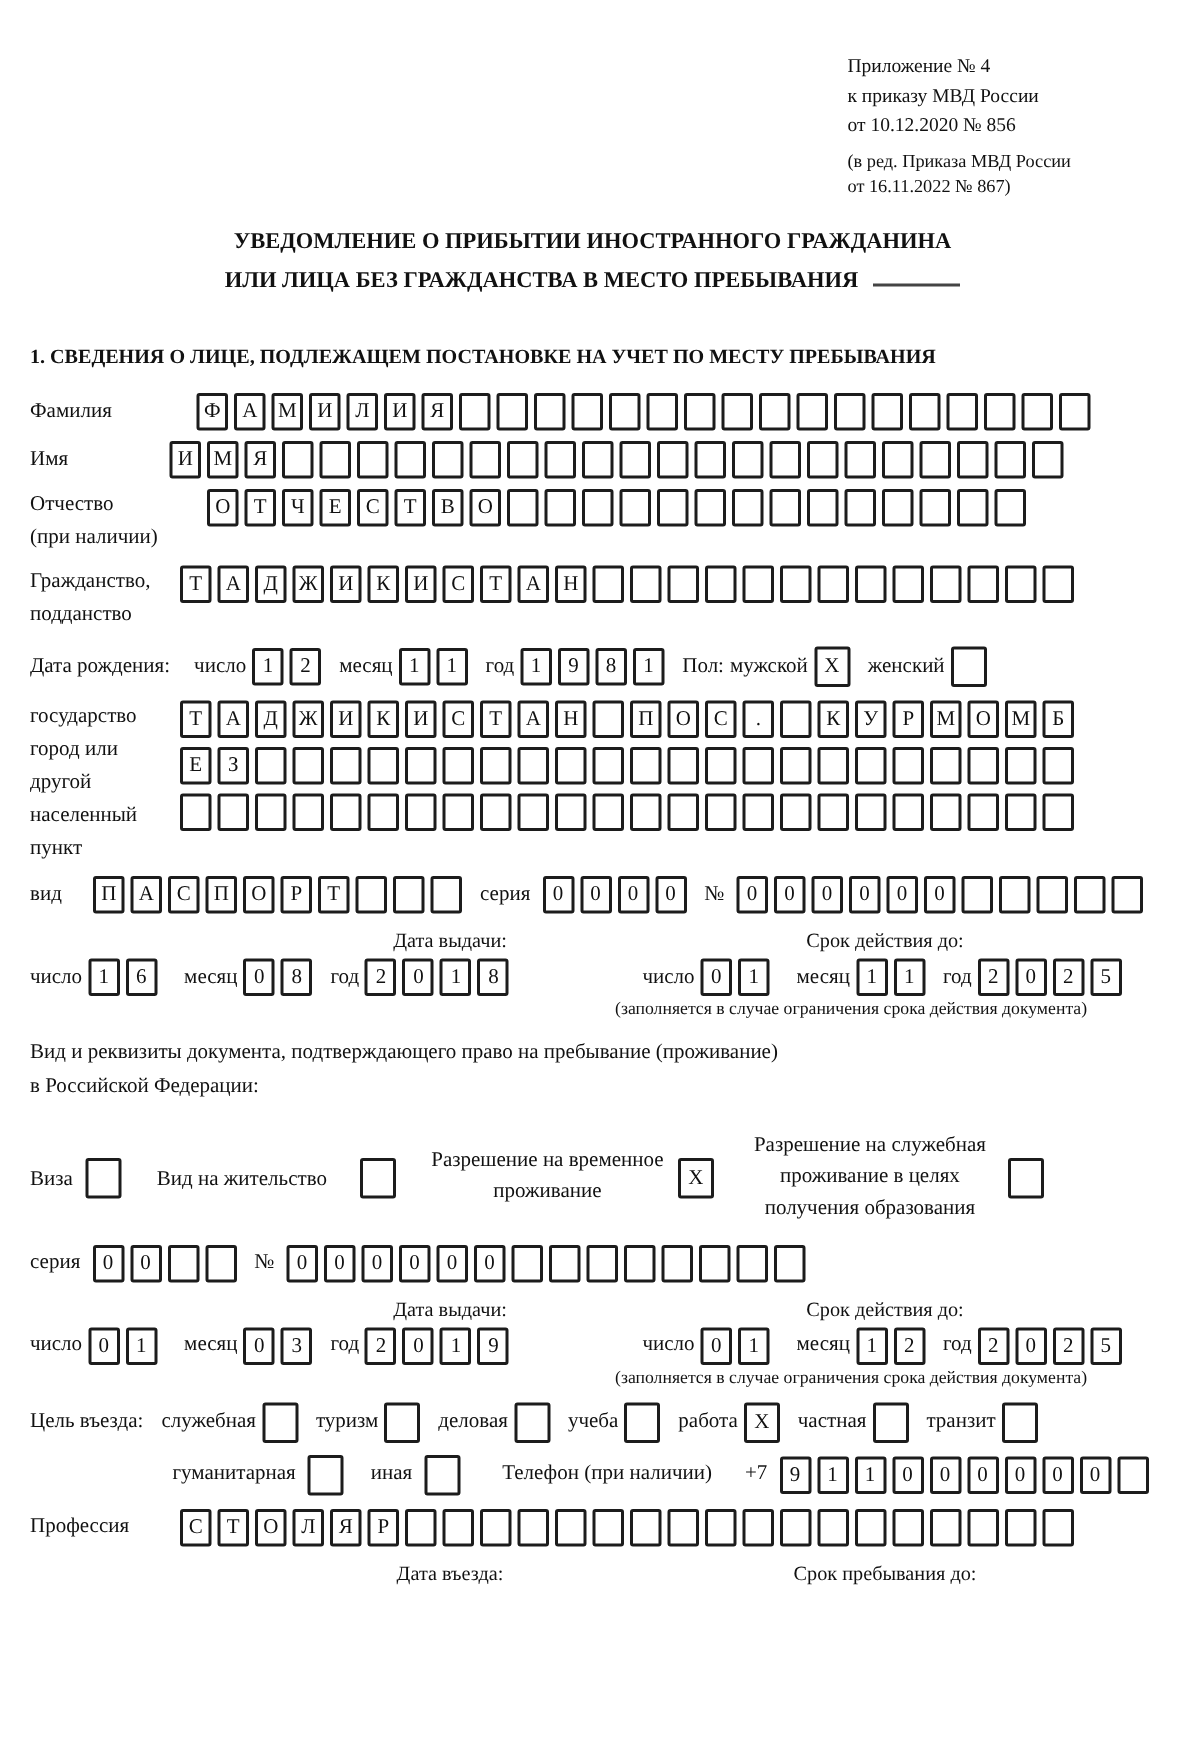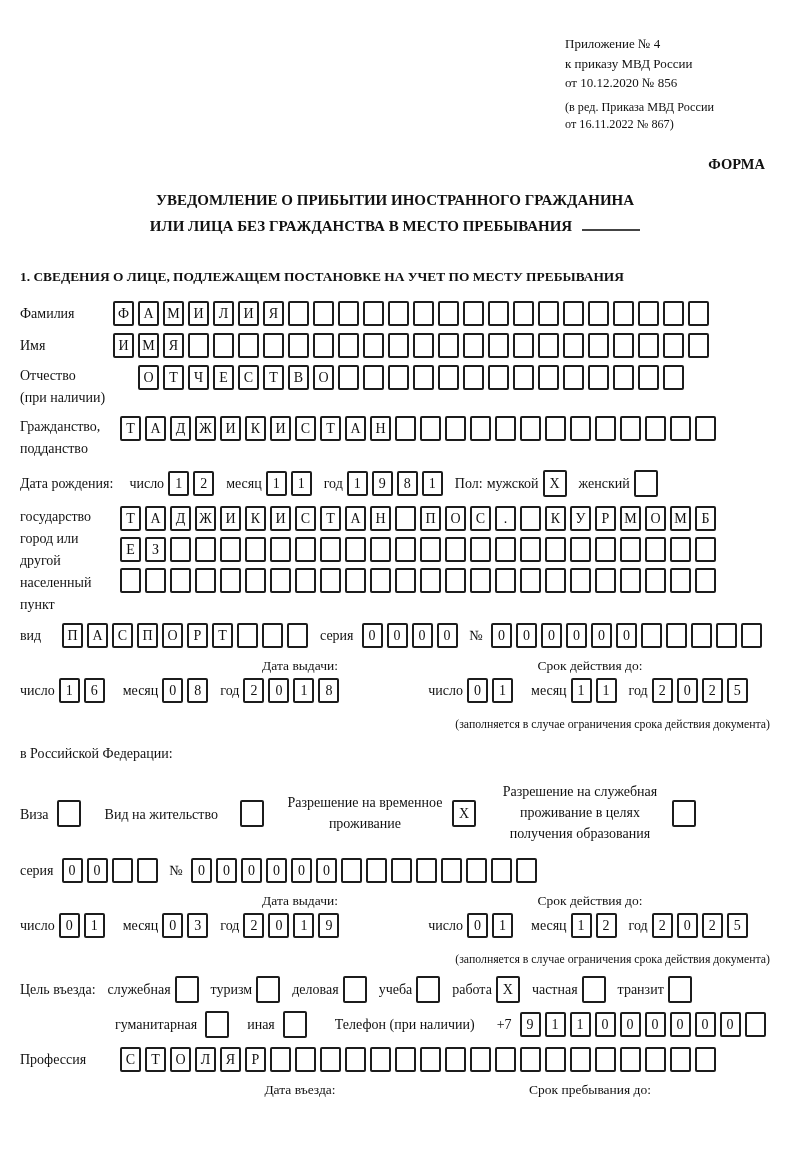--- a/index.html
+++ b/index.html
@@ -37,51 +37,50 @@
 
   .doc-heading{text-align:center;font-weight:bold;font-size:13.5px;margin-top:12px;}
 
   
   .datepair{display:flex;margin-top:10px;font-size:14px;}
   .dp-left{flex:0 0 390px;}
   .dp-right{flex:1 1 auto;}
   .dp-head-l{padding-left:170px;font-size:13.5px;text-align:center;}
   .dp-head-r{text-align:center;font-size:13.5px;}
   .dp-row{display:flex;align-items:center;margin-top:4px;}
-  .dp-note{font-size:11.8px;text-align:right;margin-top:14px;}
+  .dp-note{font-size:11.8px;text-align:left;margin-top:1px;}
 
   .intro{font-size:14px;margin-top:10px;line-height:1.65;}
   .optrow{display:flex;align-items:center;margin-top:16px;font-size:14px;}
   .optlbl{margin-top:5px;}
   .optwrap{width:162px;text-align:center;line-height:1.5;}
   .optwrap2{width:172px;text-align:center;line-height:1.5;}
   .optbox{margin-top:2px;}
 </style>
 </head>
 <body>
 
 <div class="page">
 
   <div class="appendix">
     <div>Приложение № 4</div>
     <div>к приказу МВД России</div>
     <div>от 10.12.2020 № 856</div>
     <div class="ed first">(в ред. Приказа МВД России</div>
     <div class="ed">от 16.11.2022 № 867)</div>
   </div>
-  <div class="forma">ФОРМА</div>
 
   <div class="title">
     <div>УВЕДОМЛЕНИЕ О ПРИБЫТИИ ИНОСТРАННОГО ГРАЖДАНИНА</div>
     <div><span>ИЛИ ЛИЦА БЕЗ ГРАЖДАНСТВА В МЕСТО ПРЕБЫВАНИЯ</span><span class="blank"></span></div>
   </div>
 
   <div class="sec1">1. СВЕДЕНИЯ О ЛИЦЕ, ПОДЛЕЖАЩЕМ ПОСТАНОВКЕ НА УЧЕТ ПО МЕСТУ ПРЕБЫВАНИЯ</div>
 
-  <div class="row" style="margin-top:16px;">
+  <div class="row" style="margin-top:16px;gap:18px;">
     <div class="lbl w93">Фамилия</div>
     <div class="cells">
         <span class="cell">Ф</span>
         <span class="cell">А</span>
         <span class="cell">М</span>
         <span class="cell">И</span>
         <span class="cell">Л</span>
         <span class="cell">И</span>
         <span class="cell">Я</span>
         <span class="cell"></span>
@@ -396,20 +395,21 @@
             <span class="cell">0</span>
             <span class="cell">2</span>
             <span class="cell">5</span>
           </span>
       </div>
       <div class="dp-note">(заполняется в случае ограничения срока действия документа)</div>
     </div>
   </div>
 
   <div class="intro">
+    <div>Вид и реквизиты документа, подтверждающего право на пребывание (проживание)</div>
     <div>в Российской Федерации:</div>
   </div>
 
   <div class="optrow">
     <span class="optlbl mr8">Виза</span>
     <span class="cells lg optbox">
         <span class="cell"></span>
       </span>
     <span class="optlbl mr8" style="margin-left:20px;">Вид на жительство</span>
     <span class="cells lg optbox" style="margin-left:14px;">

